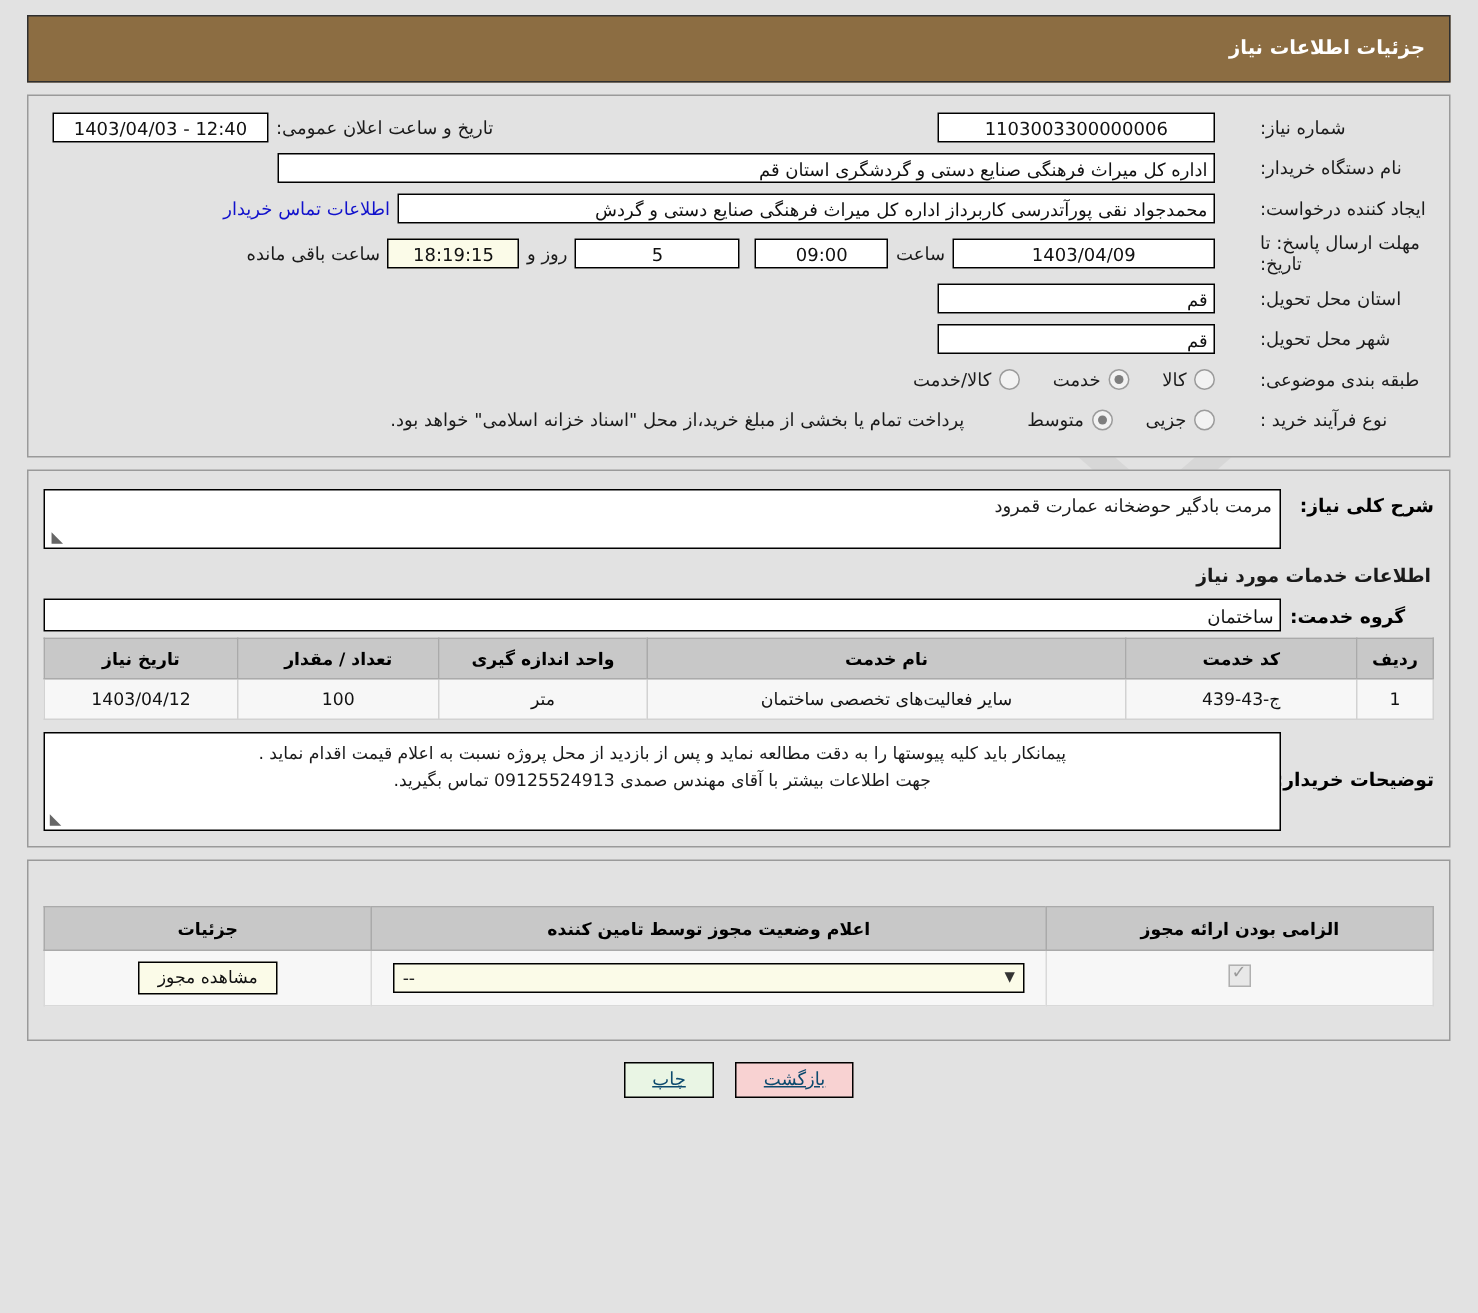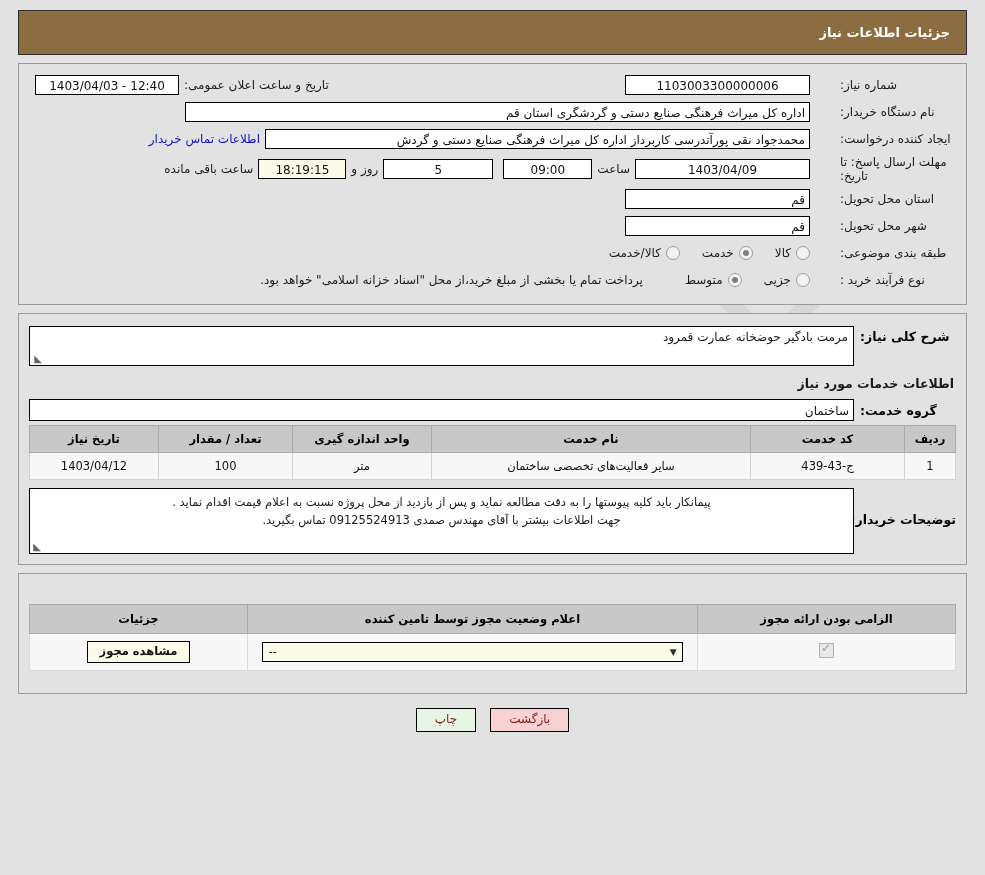--- a/index.html
+++ b/index.html
@@ -321,39 +321,39 @@
   .btn-small {
     border: 1px solid #000;
     background: #fbfbe8;
     height: 20px;
     line-height: 18px;
     font-size: 11.5px;
     padding: 0 12px;
     display: inline-block;
     cursor: pointer;
     color: #111;
-    font-weight: bold;
   }
 
   
   .footer {
     margin-top: 14px;
     display: flex;
     align-items: center;
     justify-content: center;
     gap: 14px;
   }
   .btn {
     border: 1px solid #000;
     height: 22px;
     line-height: 20px;
     font-size: 12px;
     padding: 0 18px;
     cursor: pointer;
-    color: #7f1d1d;
+    color: #0c4a6e;
+    text-decoration: underline;
   }
   .btn-print { background: #e9f5e4; }
   .btn-back  { background: #f8d2d2; }
 </style>
 </head>
 <body>
 
 <div class="watermark">
   <div class="wm-shield"></div>
   <div class="wm-chev"></div>
@@ -441,21 +441,21 @@
         </span>
       </div>
       <span class="note-inline">پرداخت تمام یا بخشی از مبلغ خرید،از محل "اسناد خزانه اسلامی" خواهد بود.</span>
     </div>
 
   </div>
 
   <div class="panel panel-main">
 
     <div style="display:flex;align-items:flex-start;">
-      <span class="boldlbl" style="width:96px;text-align:left;padding-left:6px;padding-top:3px;">شرح کلی نیاز:</span>
+      <span class="boldlbl" style="width:96px;text-align:right;padding-left:6px;padding-top:3px;">شرح کلی نیاز:</span>
       <div class="textarea-box" style="flex:1">
         <span>مرمت بادگیر حوضخانه عمارت قمرود</span>
         <span class="resize-grip">◣</span>
       </div>
     </div>
 
     <div class="section-head">اطلاعات خدمات مورد نیاز</div>
 
     <div style="display:flex;align-items:center;margin-top:6px;">
       <span class="boldlbl" style="width:96px;text-align:left;padding-left:6px;">گروه خدمت:</span>

